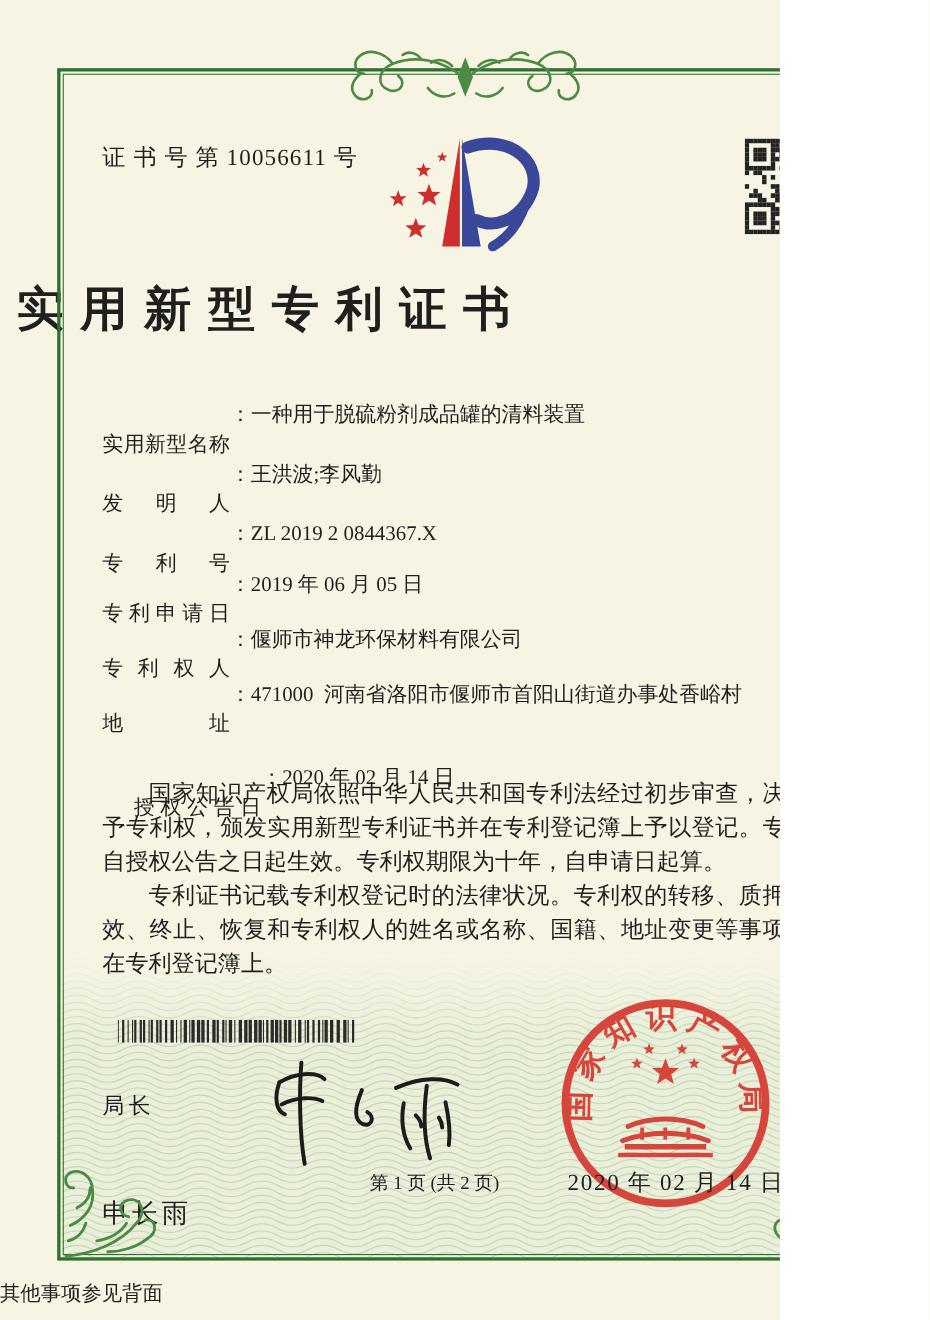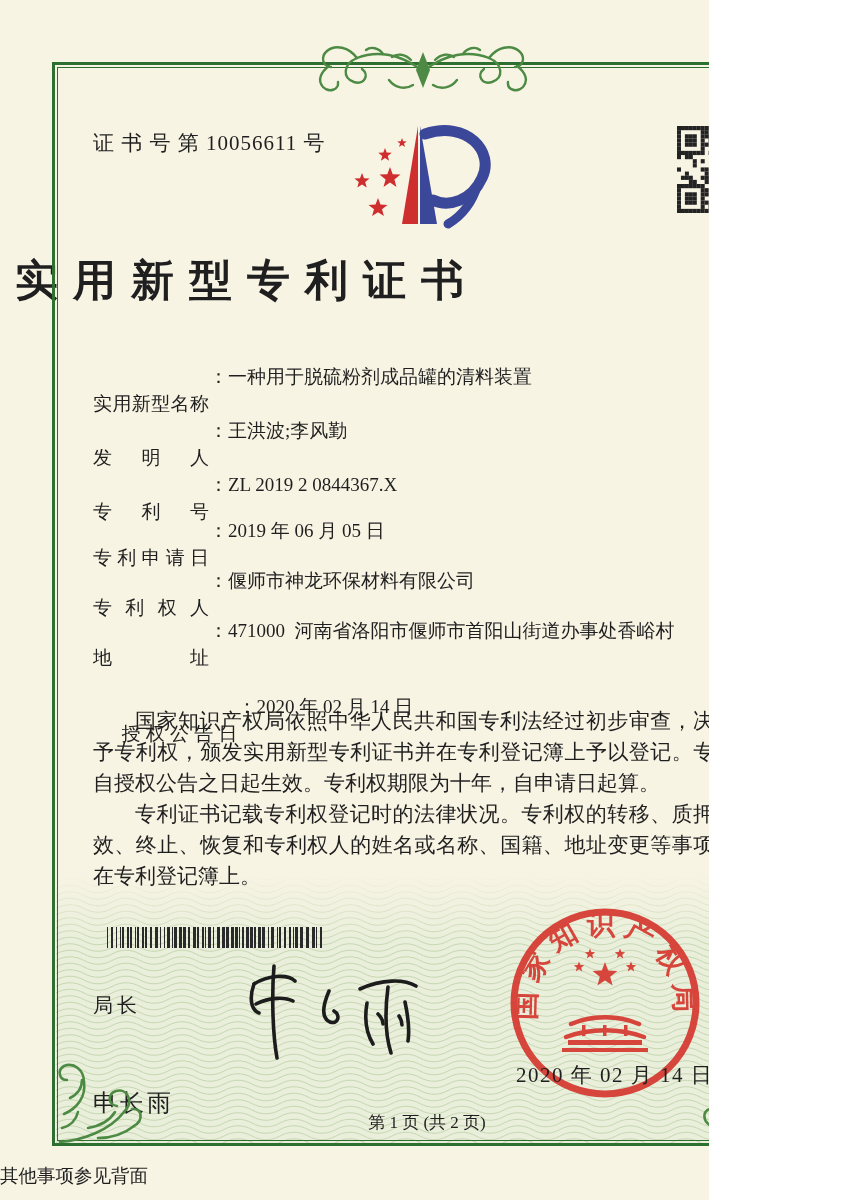--- a/index.html
+++ b/index.html
@@ -36,21 +36,21 @@
 
   .barcode{position:absolute;left:107px;top:927px;z-index:2;}
 
   .officer-title{left:93px;top:992px;font-size:20px;letter-spacing:4px;z-index:3;}
   .officer-name{left:93px;top:1087px;font-size:24px;letter-spacing:3px;z-index:3;}
   .signature{position:absolute;left:232px;top:958px;z-index:3;}
 
   .seal{position:absolute;left:505px;top:903px;z-index:3;opacity:.92;}
   .seal-date{left:516px;top:1061px;font-size:21px;letter-spacing:1.5px;z-index:4;}
 
-  .page-num{left:0;width:790px;top:1111px;text-align:center;font-size:17px;z-index:4;padding-left:32px;}
+  .page-num{left:0;width:790px;top:1064px;text-align:center;font-size:17px;z-index:4;}
   .back-note{left:0;width:790px;top:1163px;text-align:left;font-size:18.5px;z-index:2;}
 
   .orn-top{position:absolute;left:293px;top:40px;z-index:7;}
   .orn-bl{position:absolute;left:54px;top:1054px;z-index:7;}
   .orn-br{position:absolute;left:677px;top:1054px;z-index:7;}
 </style>
 </head>
 <body>
 
 <div class="page">

